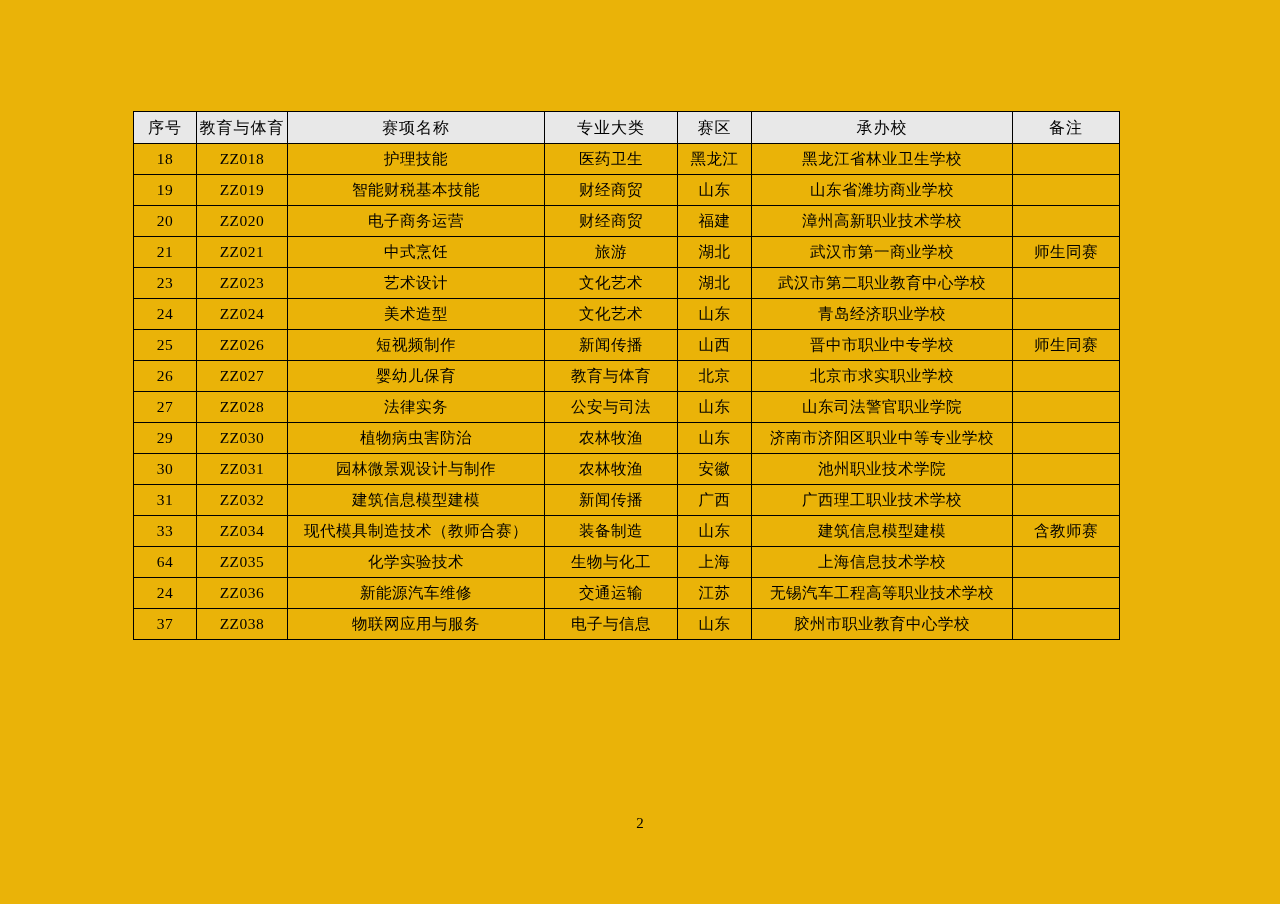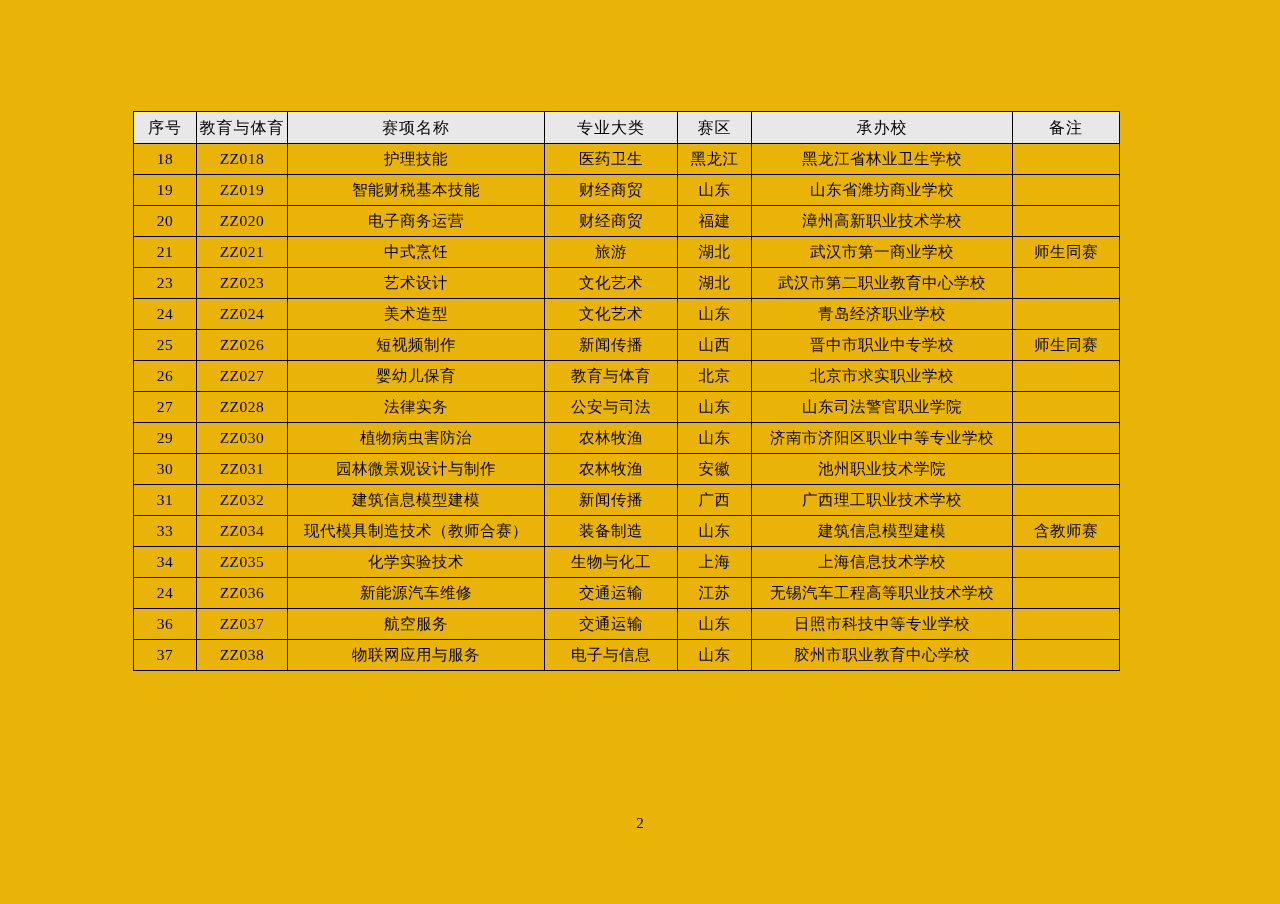--- a/index.html
+++ b/index.html
@@ -213,47 +213,38 @@
         <tr class="tall">
           <td>33</td>
           <td>ZZ034</td>
           <td>现代模具制造技术（教师合赛）</td>
           <td>装备制造</td>
           <td>山东</td>
           <td>建筑信息模型建模</td>
           <td>含教师赛</td>
         </tr>
         <tr>
-          <td>34</td>
+          <td>64</td>
           <td>ZZ035</td>
           <td>化学实验技术</td>
           <td>生物与化工</td>
           <td>上海</td>
           <td>上海信息技术学校</td>
           <td></td>
         </tr>
         <tr class="tall">
           <td>24</td>
           <td>ZZ036</td>
           <td>新能源汽车维修</td>
           <td>交通运输</td>
           <td>江苏</td>
           <td>无锡汽车工程高等职业技术学校</td>
           <td></td>
         </tr>
         <tr>
-          <td>36</td>
-          <td>ZZ037</td>
-          <td>航空服务</td>
-          <td>交通运输</td>
-          <td>山东</td>
-          <td>日照市科技中等专业学校</td>
-          <td></td>
-        </tr>
-        <tr>
           <td>37</td>
           <td>ZZ038</td>
           <td>物联网应用与服务</td>
           <td>电子与信息</td>
           <td>山东</td>
           <td>胶州市职业教育中心学校</td>
           <td></td>
         </tr>
       </tbody>
     </table>

